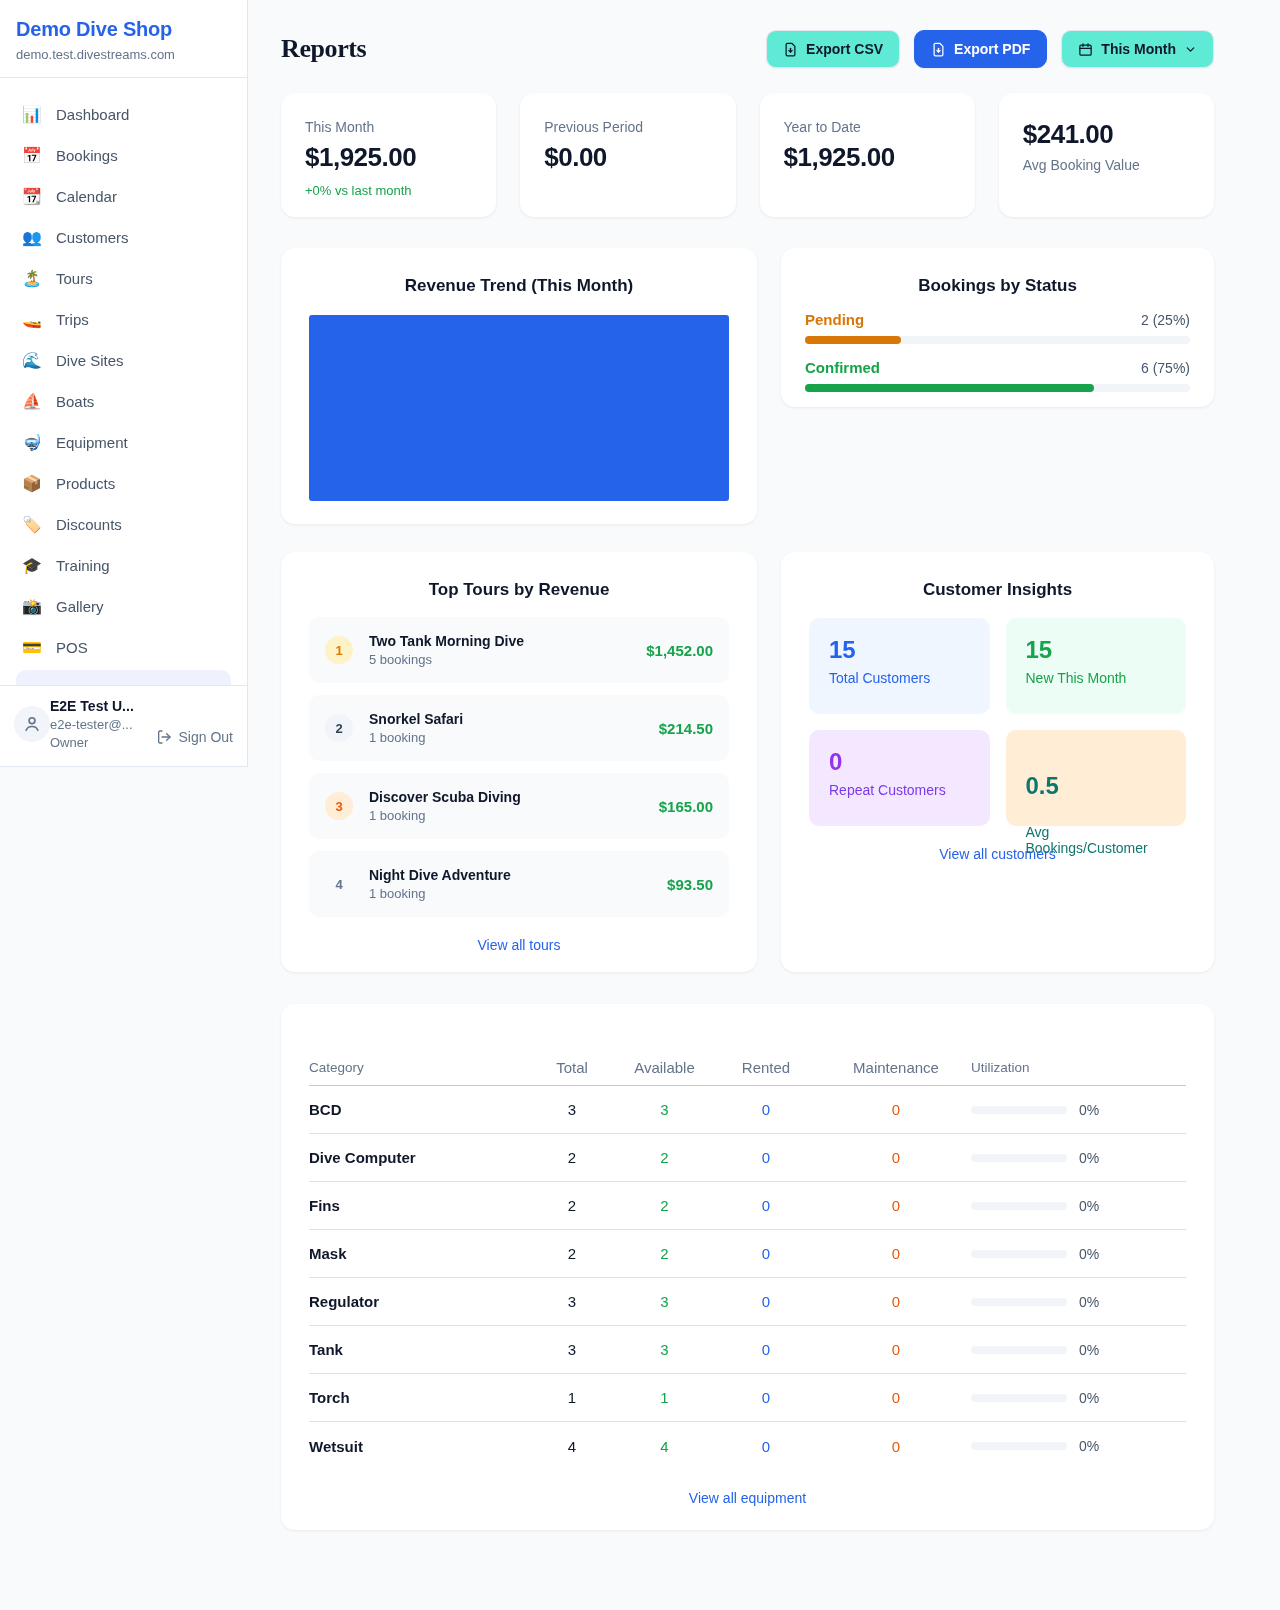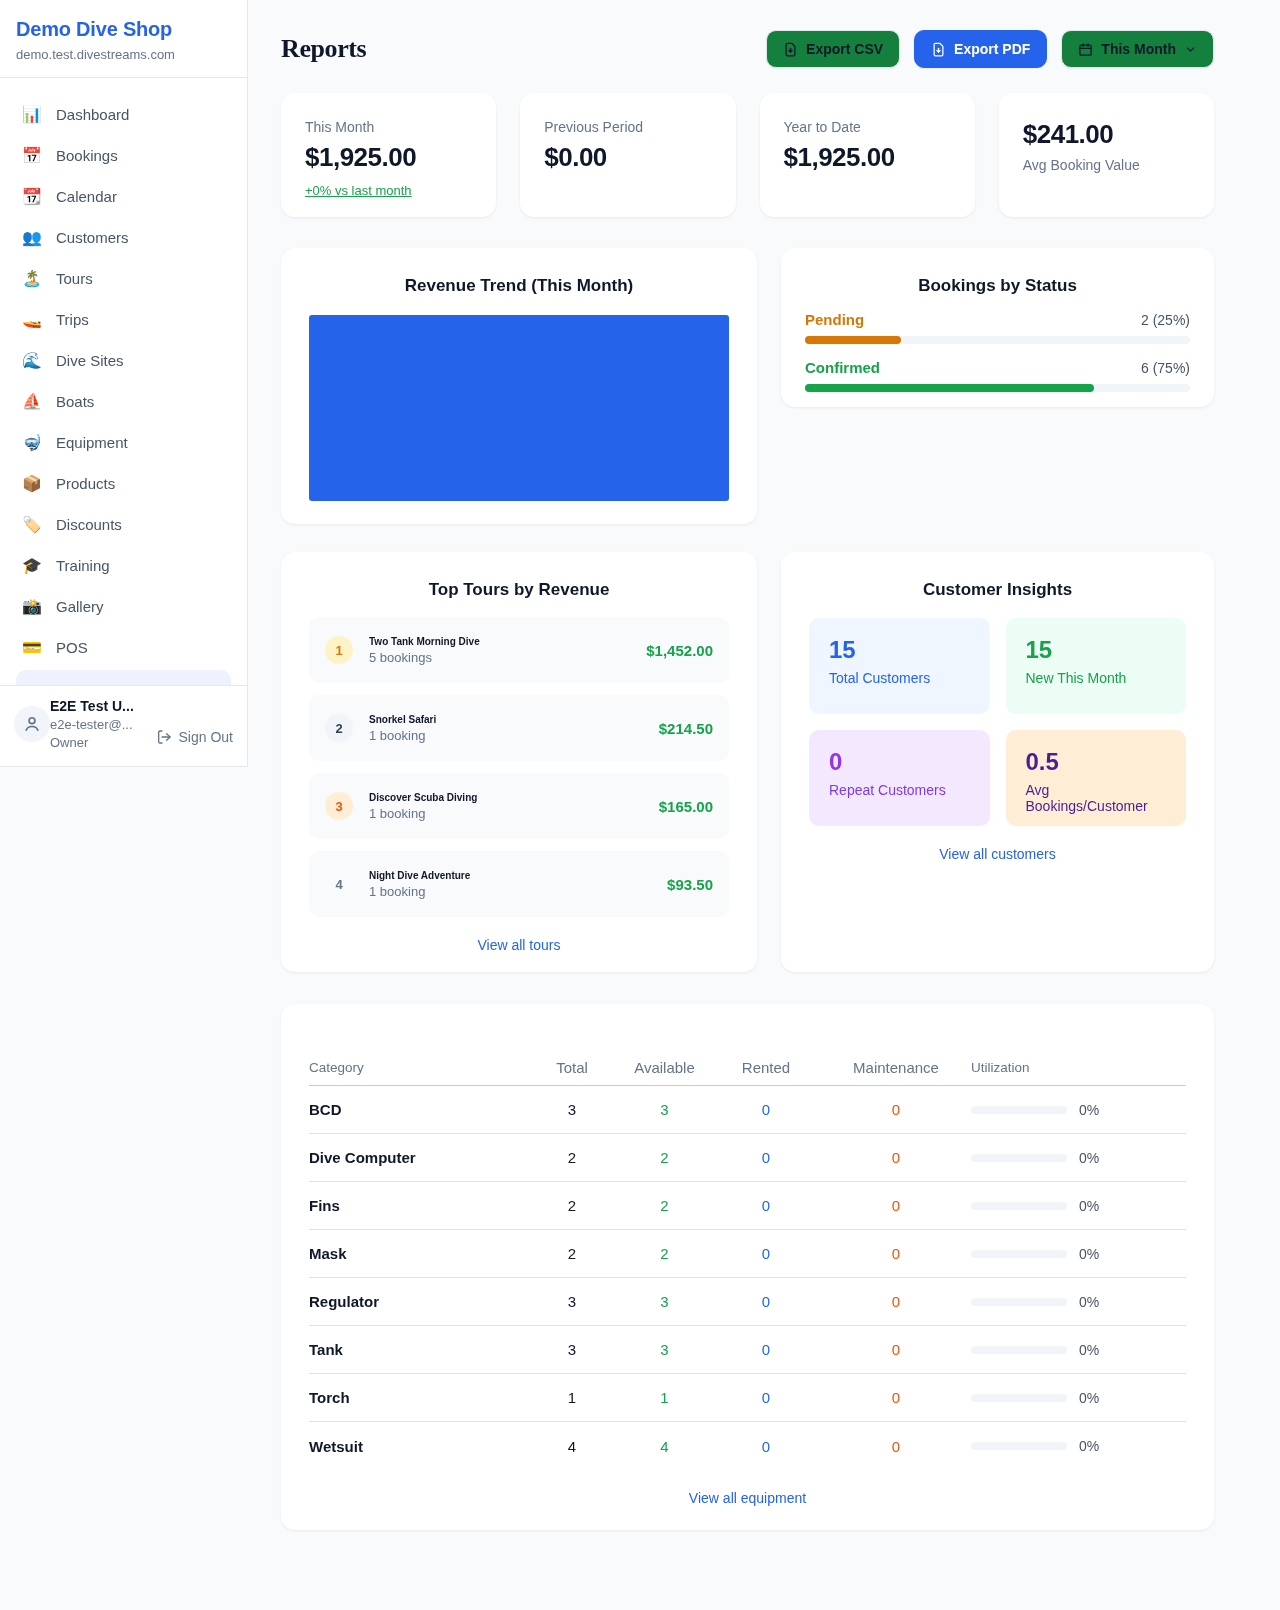--- a/index.html
+++ b/index.html
@@ -27,33 +27,33 @@
   .user-name { font-size:14px; font-weight:700; white-space:nowrap; }
   .user-email, .user-role { font-size:13px; color:#64748b; margin-top:3px; white-space:nowrap; }
   .signout { display:inline-flex; align-items:center; gap:7px; background:none; border:none;
     color:#64748b; font-size:14px; margin-top:26px; cursor:pointer; font-family:inherit; flex:0 0 auto; }
   
   .main { margin-left:248px; padding:30px 66px 40px 33px; }
   .topbar { display:flex; align-items:center; justify-content:space-between; margin-bottom:25px; }
   .page-title { font-size:26px; font-weight:800; letter-spacing:-0.4px;font-family:Liberation Serif, serif; }
   .actions { display:flex; gap:14px; }
   .btn { height:38px; display:inline-flex; align-items:center; gap:8px; padding:0 16px;
-    border-radius:10px; border:1px solid #e2e8f0; background:#15803d; color:#0f172a;
+    border-radius:10px; border:1px solid #e2e8f0; background:#5eead4; color:#0f172a;
     font-size:14px; font-weight:600; font-family:inherit; cursor:pointer;
     box-shadow:0 1px 2px rgba(15,23,42,.05); }
   .btn-primary { background:#2563eb; border-color:#2563eb; color:#fff; }
   .btn svg { display:block; }
   
   .card { background:#fff; border-radius:14px; box-shadow:0 1px 3px rgba(15,23,42,.07); }
   .card-title { font-size:17px; font-weight:700;text-align:center; }
   .stats-grid { display:grid; grid-template-columns:repeat(4,1fr); gap:24px; margin-bottom:31px; }
   .stat-card { padding:26px 24px; height:124px; }
   .stat-label { font-size:14px; color:#64748b; }
   .stat-value { font-size:26px; font-weight:800; letter-spacing:-0.5px; margin-top:7px; }
-  .stat-delta { font-size:13px; color:#16a34a; margin-top:10px;text-decoration:underline; }
+  .stat-delta { font-size:13px; color:#16a34a; margin-top:10px; }
   .stat-card.value-first .stat-value { margin-top:0; }
   .stat-card.value-first .stat-label { margin-top:7px; }
   .row2 { display:grid; grid-template-columns:476px 1fr; gap:24px; align-items:start; margin-bottom:28px; }
   .revenue-card { padding:28px; height:276px; }
   .revenue-rect { margin-top:19px; height:186px; border-radius:3px; background:#2563eb; }
   .status-card { padding:28px 24px 24px; height:159px; overflow:hidden; }
   .status-head { display:flex; justify-content:space-between; align-items:baseline; margin-top:15px; }
   .status-label { font-size:15px; font-weight:600; }
   .status-label.pending { color:#d97706; }
   .status-label.confirmed { color:#16a34a; }
@@ -66,33 +66,33 @@
   .row3 .card { height:420px; padding:28px; }
   .tour-item { display:flex; align-items:center; gap:16px; background:#f8fafc; border-radius:10px;
     padding:12px 16px; height:66px; margin-top:12px; }
   .tour-item:first-of-type { margin-top:17px; }
   .rank { width:28px; height:28px; border-radius:50%; display:flex; align-items:center;
     justify-content:center; font-size:13px; font-weight:700; flex:0 0 auto; }
   .rank-1 { background:#fef3c7; color:#d97706; }
   .rank-2 { background:#f1f5f9; color:#334155; }
   .rank-3 { background:#ffedd5; color:#ea580c; }
   .rank-4 { background:transparent; color:#64748b; }
-  .tour-name { font-size:10px; font-weight:600; }
+  .tour-name { font-size:14px; font-weight:600; }
   .tour-sub { font-size:13px; color:#64748b; margin-top:3px; }
   .tour-price { margin-left:auto; font-size:15px; font-weight:700; color:#16a34a; }
   .view-link { display:block; text-align:center; color:#2563eb; font-size:14px;
     text-decoration:none; margin-top:20px; cursor:pointer; }
   .tiles { display:grid; grid-template-columns:1fr 1fr; gap:16px; margin-top:18px; }
   .tile { border-radius:10px; padding:18px 20px; height:96px; }
   .tile-value { font-size:24px; font-weight:800; }
   .tile-label { font-size:14px; font-weight:500; margin-top:6px; }
   .tile-blue { background:#eff6ff; }  .tile-blue .tile-value, .tile-blue .tile-label { color:#2563eb; }
   .tile-green { background:#ecfdf5; } .tile-green .tile-value, .tile-green .tile-label { color:#16a34a; }
   .tile-purple { background:#f3e8ff; } .tile-purple .tile-value { color:#9333ea; } .tile-purple .tile-label { color:#7c3aed; }
-  .tile-orange { background:#ffedd5; } .tile-orange .tile-value, .tile-orange .tile-label { color:#4c1d95; }
+  .tile-orange { background:#ffedd5; } .tile-orange .tile-value, .tile-orange .tile-label { color:#0f766e;margin-top:24px; }
   
   .equip-card { padding:28px 28px 24px; }
   .equip-table { margin-top:18px; }
   .equip-row { display:grid; grid-template-columns:1fr 92px 93px 110px 150px 215px;
     align-items:center; height:48px; border-bottom:1px solid #dbe1e8; }
   .equip-row.head { height:36px; border-bottom:1px solid #c3cbd5; }
   .equip-row:last-child { border-bottom:none; }
   .hcell { font-size:13.5px; color:#64748b; }
   .c-num { text-align:center; font-size:15px; }
   .c-cat { font-size:15px; font-weight:600; }

